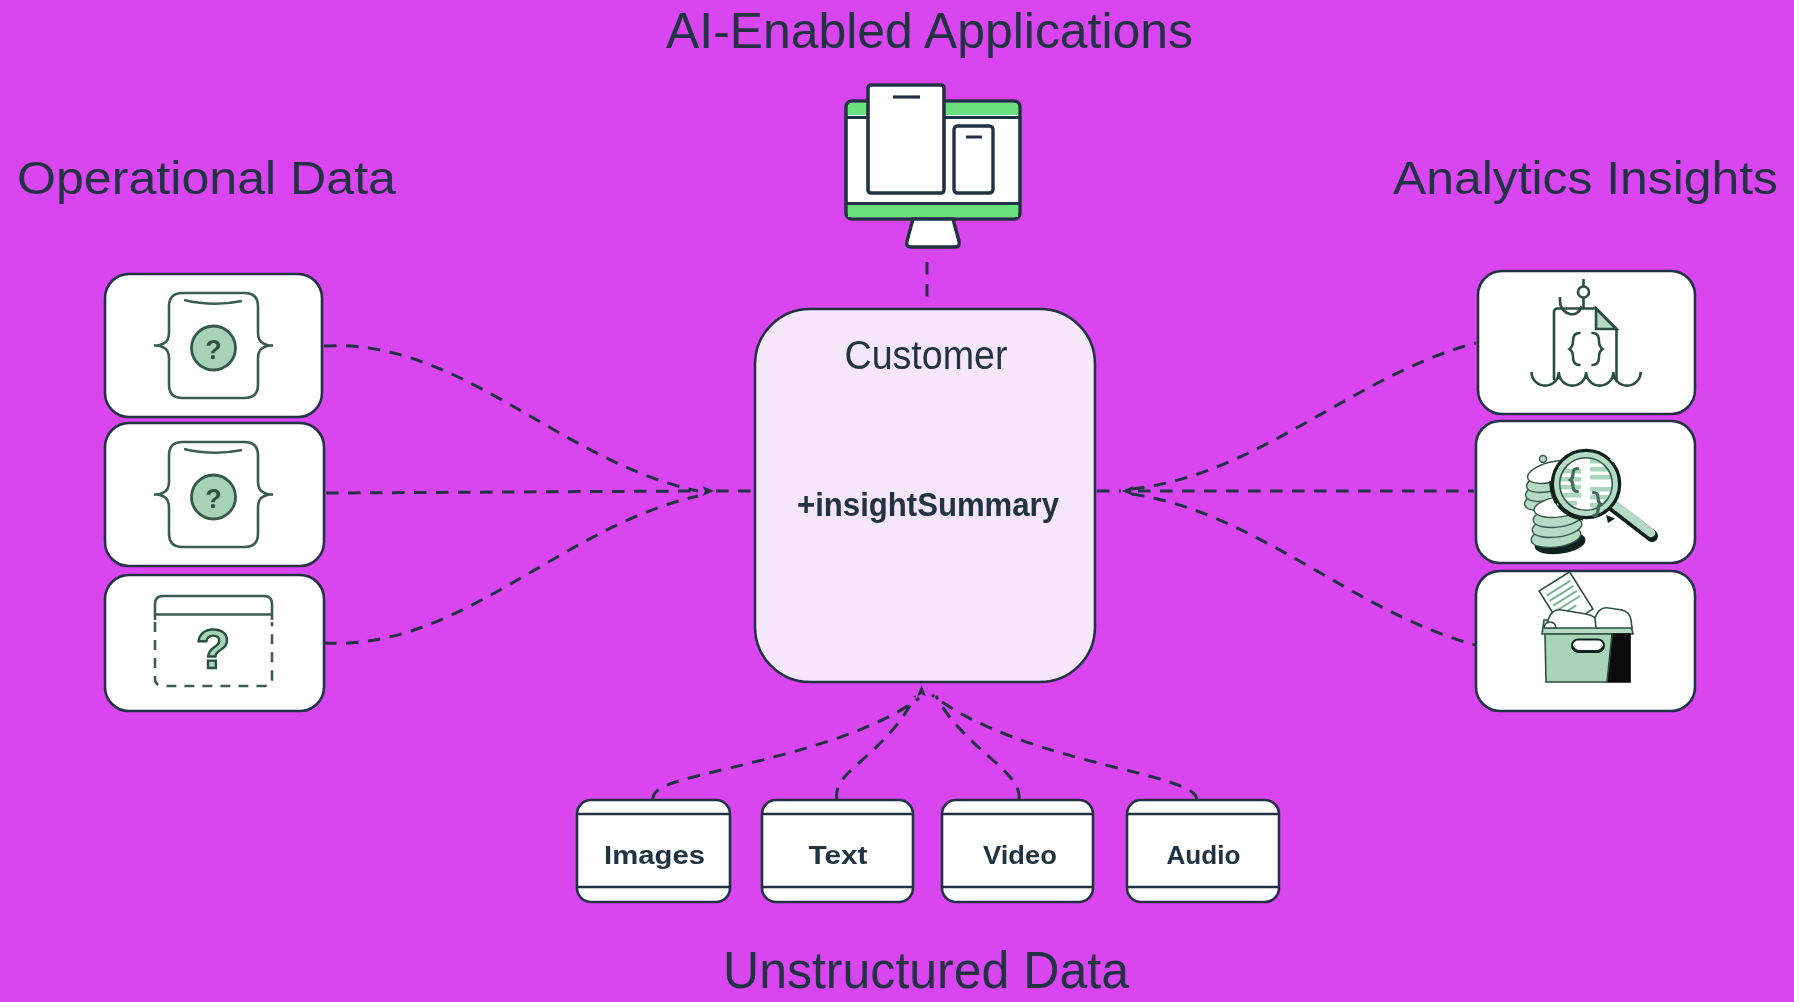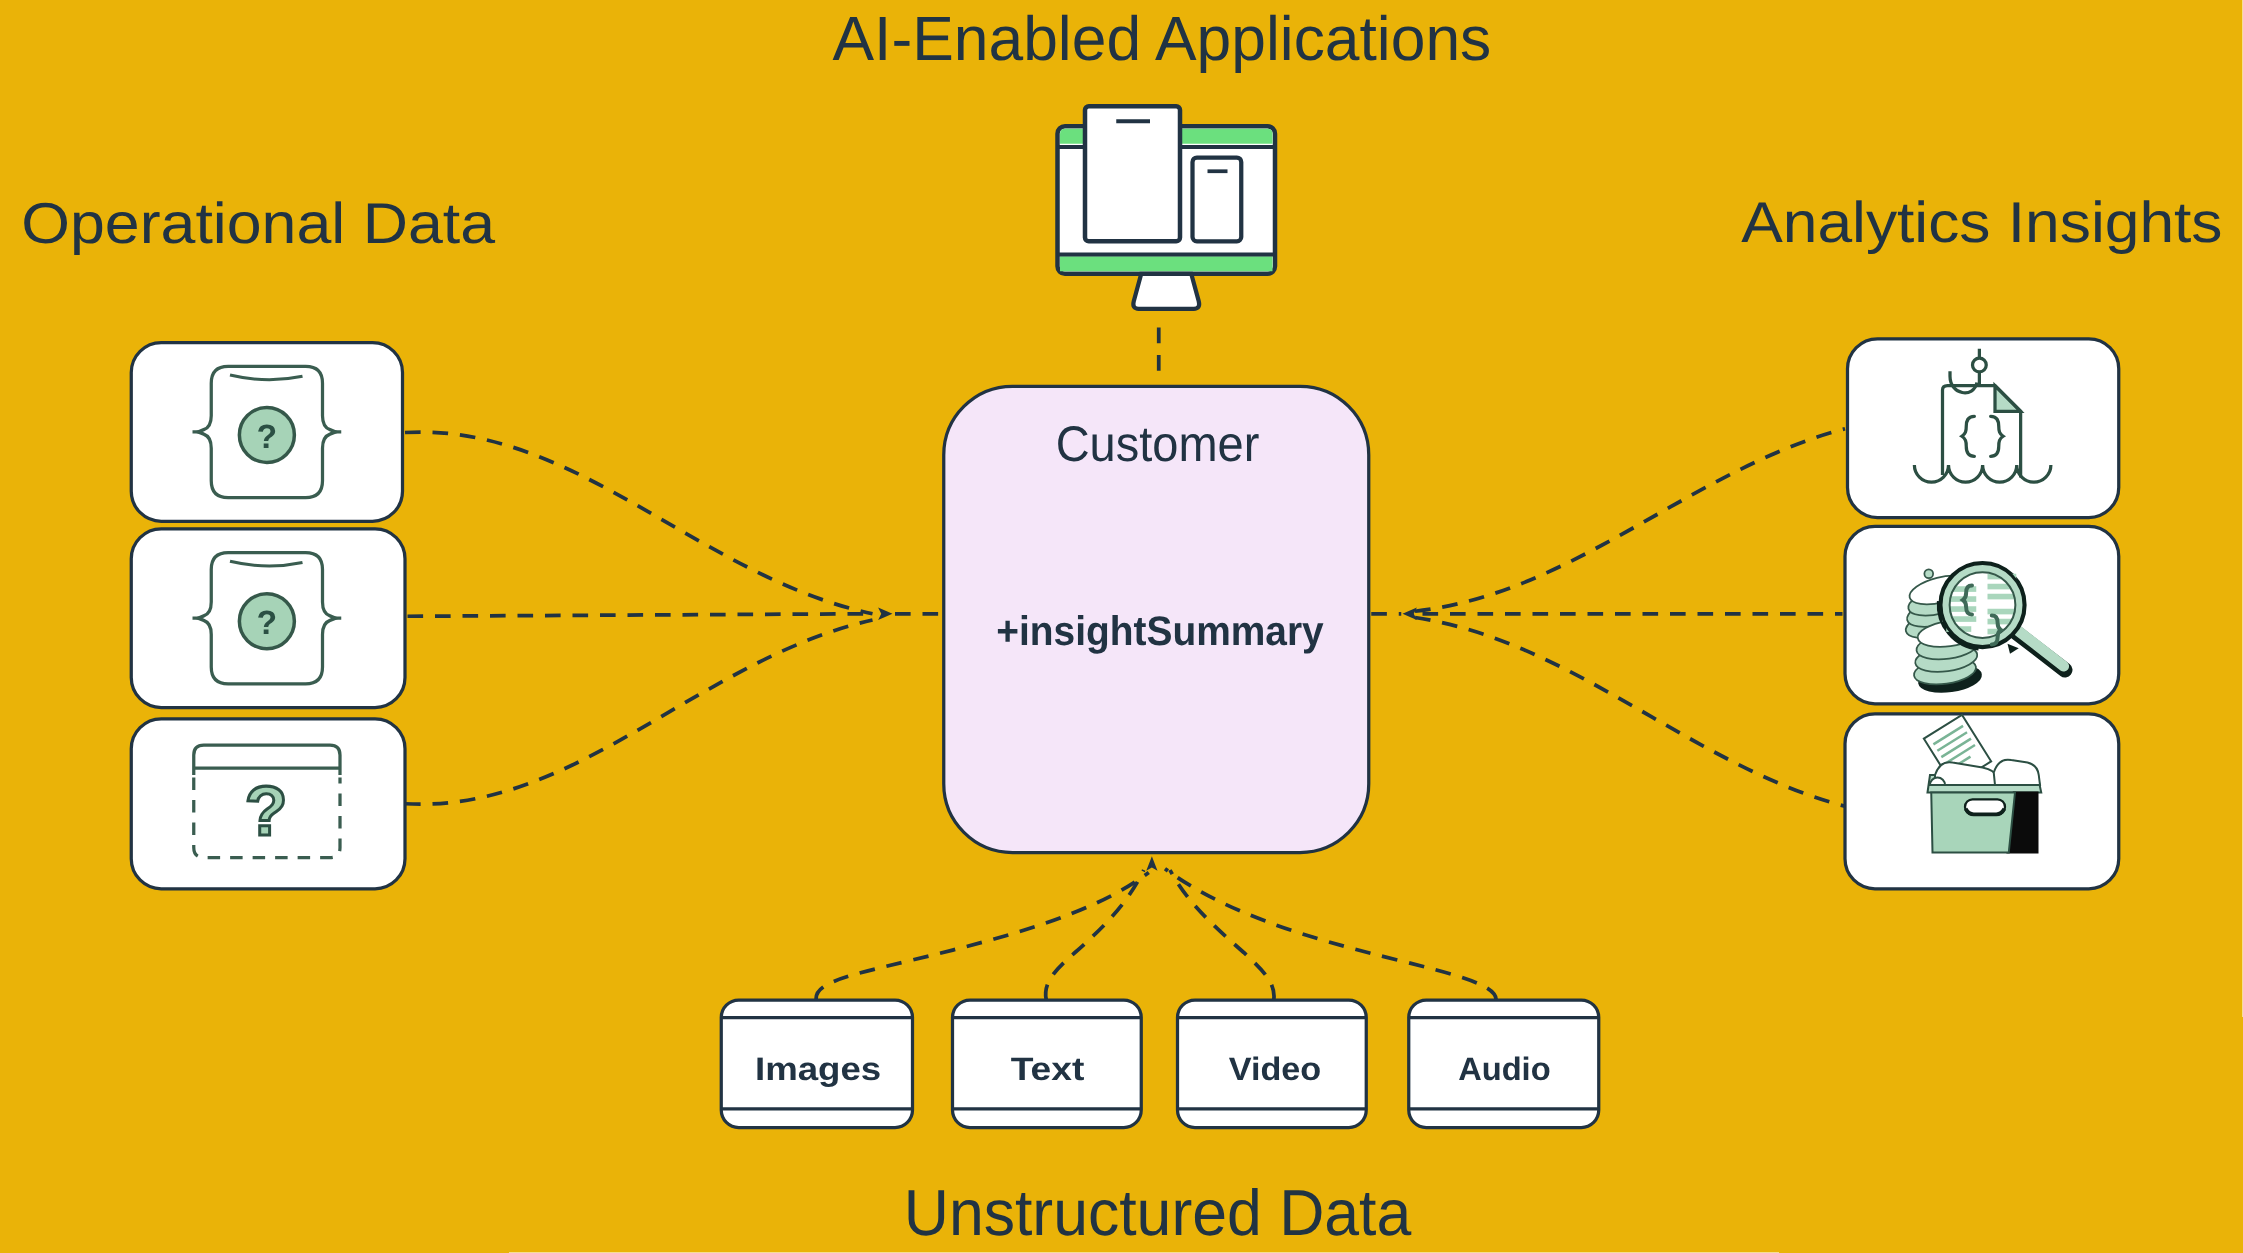--- a/index.html
+++ b/index.html
@@ -1,16 +1,16 @@
 <!DOCTYPE html>
 <html><head>
 <meta charset="utf-8">
 <style>
   html,body{margin:0;padding:0;background:#fff;}
-  .stage{position:relative;width:1794px;height:1002px;background:#eab308;overflow:hidden;}
+  .stage{position:relative;width:1794px;height:1002px;background:#d946ef;overflow:hidden;}
   svg{display:block;}
   text{font-family:"Liberation Sans",sans-serif;}
 </style>
 </head>
 <body>
 <div class="stage">
 <svg width="1794" height="1002" viewBox="0 0 1794 1002">
 
   <text fill="#213343" x="929.5" y="48" font-size="50" text-anchor="middle" textLength="527" lengthAdjust="spacingAndGlyphs">AI-Enabled Applications</text>
   <text fill="#213343" x="206.5" y="194" font-size="46" text-anchor="middle" textLength="379" lengthAdjust="spacingAndGlyphs">Operational Data</text>

